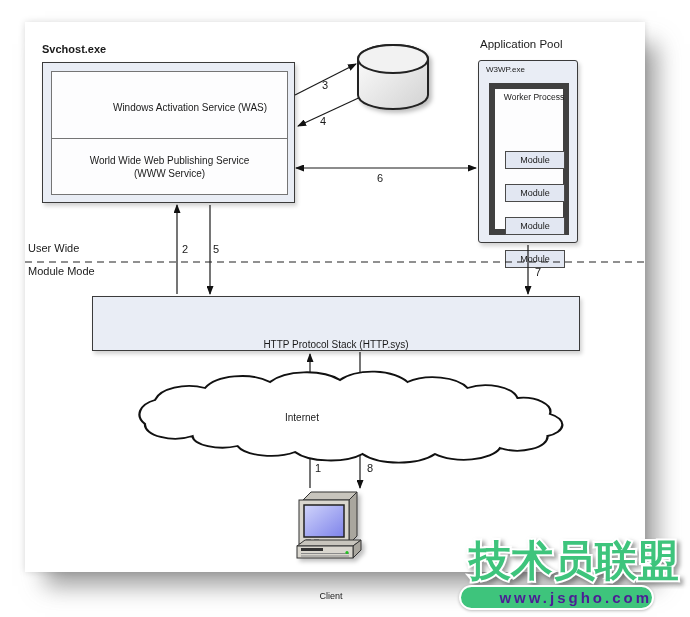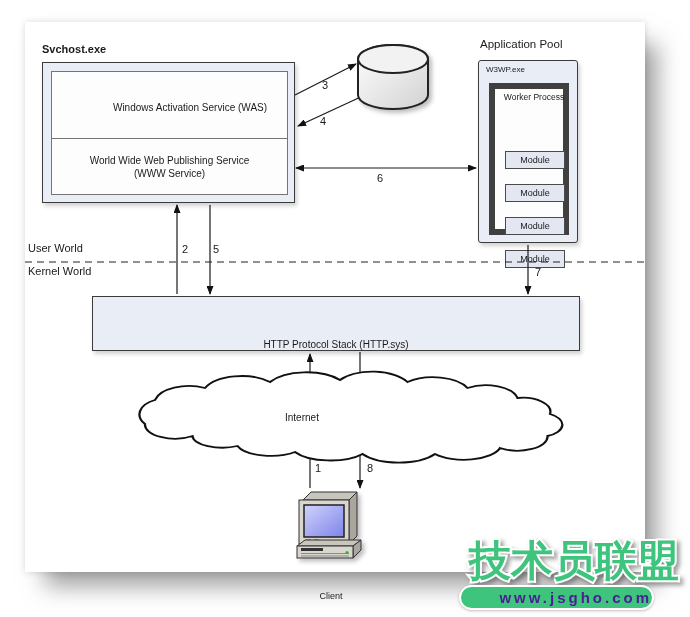--- a/index.html
+++ b/index.html
@@ -54,22 +54,22 @@
           </div>
         <div class="module" style="top:85px;">
             <span>Module</span>
           </div>
         <div class="module" style="top:118px;">
             <span>Module</span>
           </div>
       </div>
     </div>
 
-    <div class="title" style="left:3px;top:220px;">User World</div>
-    <div class="title" style="left:3px;top:243px;">Kernel World</div>
+    <div class="title" style="left:3px;top:220px;">User Wide</div>
+    <div class="title" style="left:3px;top:243px;">Module Mode</div>
 
     <div class="box shadowed" id="http-box" style="left:67px;top:274px;width:488px;height:55px;">
       <span>HTTP Protocol Stack (HTTP.sys)</span>
     </div>
 
     <div class="abs" style="left:260px;top:390px;width:120px;font-size:10px;z-index:6;">Internet</div>
 
     <div class="abs" style="left:270px;top:539px;width:72px;text-align:center;font-size:9px;z-index:6;margin-top:30px;">Client</div>
 
     <div class="stepnum" style="left:297px;top:57px;">3</div>

